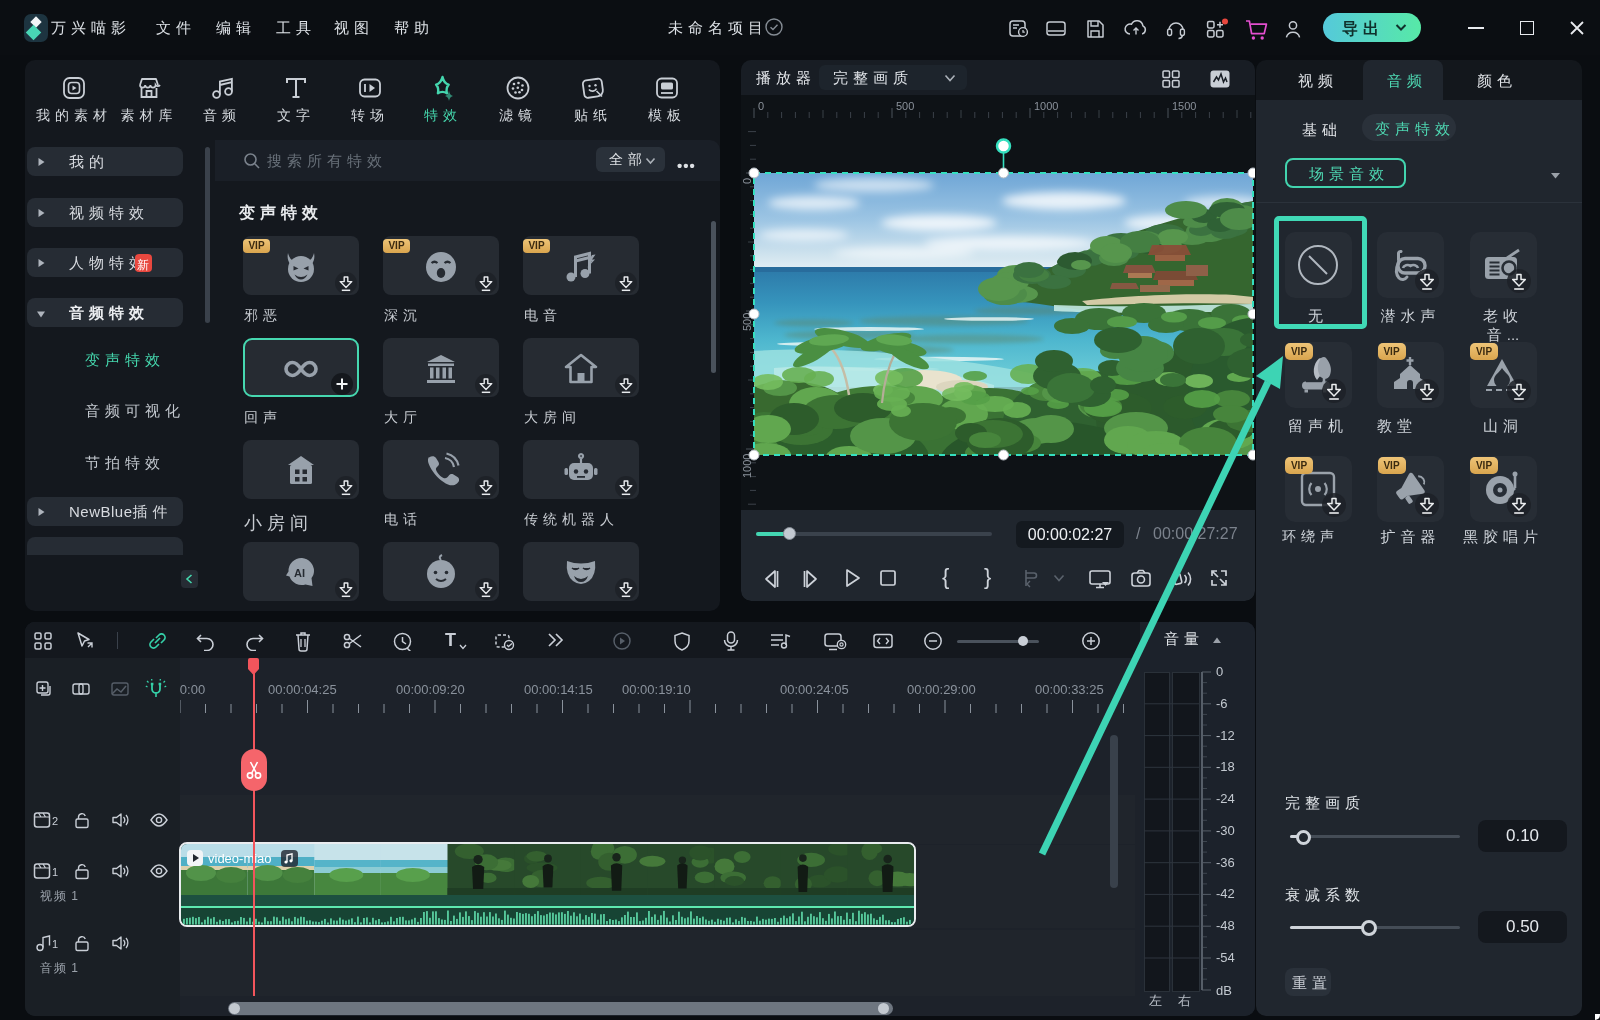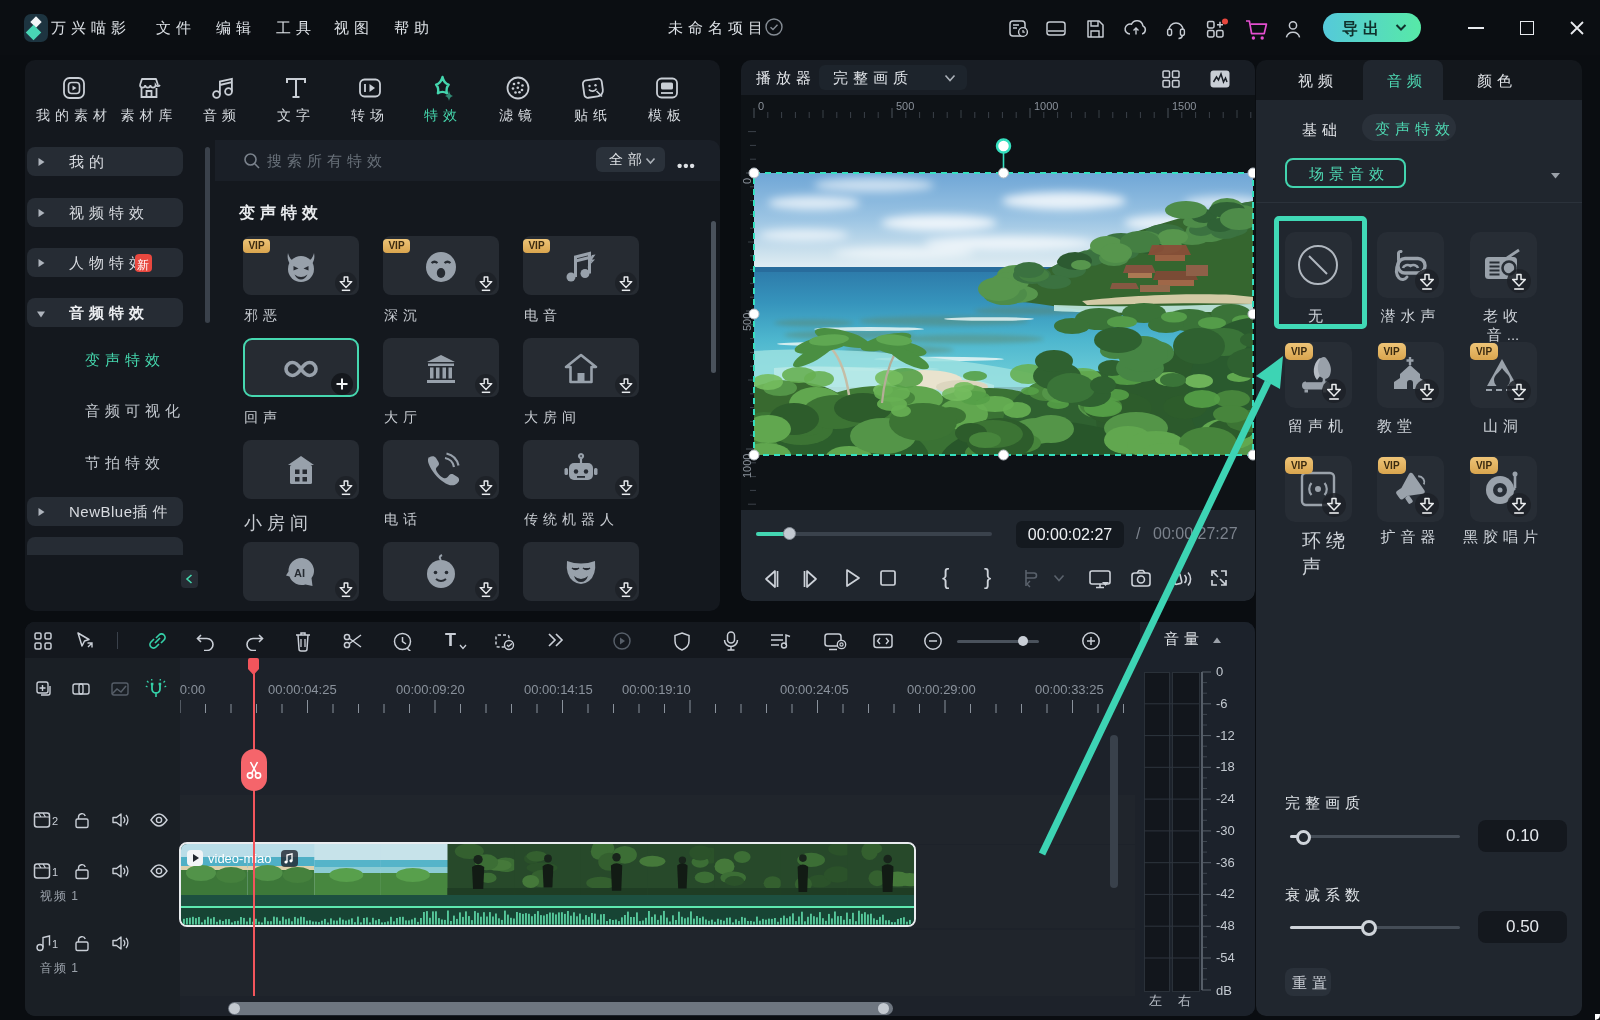--- a/index.html
+++ b/index.html
@@ -888,21 +888,21 @@
         <path d="M10 5.5 h4 v5 h4.3 L12 17 L5.7 10.5 h4.3 z" stroke="#eceef0" stroke-width="1.5" fill="none" stroke-linejoin="round"></path>
         <path d="M7.2 20 h9.6" stroke="#eceef0" stroke-width="1.6"></path>
       </svg>
 
   <div class="ab cjk" style="left:28.5px;top:247px;width:67px;text-align:center;font-size:15px;color:#cfd4da">无</div>
   <div class="ab cjk" style="left:121px;top:247px;width:67px;text-align:center;font-size:15px;color:#cfd4da">潜水声</div>
   <div class="ab" style="left:213.5px;top:247px;width:67px;text-align:center;font-size:15px;color:#cfd4da"><span class="cjk">老收音</span>...</div>
   <div class="ab cjk" style="left:28.5px;top:357px;width:67px;text-align:center;font-size:15px;color:#cfd4da">留声机</div>
   <div class="ab cjk" style="left:121px;top:357px;width:67px;text-align:left;font-size:15px;color:#cfd4da">教堂</div>
   <div class="ab cjk" style="left:213.5px;top:357px;width:67px;text-align:center;font-size:15px;color:#cfd4da">山洞</div>
-  <div class="ab cjk" style="left:46px;top:468px;width:67px;text-align:left;font-size:19px;color:#cfd4da">环绕声</div>
+  <div class="ab cjk" style="left:16px;top:468px;width:67px;text-align:right;font-size:14px;color:#cfd4da">环绕声</div>
   <div class="ab cjk" style="left:121px;top:468px;width:67px;text-align:center;font-size:15px;color:#cfd4da">扩音器</div>
   <div class="ab cjk" style="left:206px;top:468px;width:82px;text-align:center;font-size:15px;color:#cfd4da">黑胶唱片</div>
 
   <div class="ab cjk" style="left:29px;top:734px;font-size:15px;color:#dfe3e7">完整画质</div>
   <div class="ab" style="left:34px;top:775px;width:170px;height:3px;background:#444c56;border-radius:2px"></div>
   <div class="ab" style="left:34px;top:775px;width:14px;height:3px;background:#cfd4da;border-radius:2px"></div>
   <div class="ab" style="left:40px;top:770px;width:9px;height:9px;background:#20262e;border:3px solid #cfd4da;border-radius:50%"></div>
   <div class="ab" style="left:222px;top:760px;width:89px;height:32px;background:#14181e;border-radius:8px;text-align:center;font-size:17px;color:#e6e9ed;line-height:32px">0.10</div>
   <div class="ab cjk" style="left:29px;top:826px;font-size:15px;color:#dfe3e7">衰减系数</div>
   <div class="ab" style="left:34px;top:866px;width:170px;height:3px;background:#444c56;border-radius:2px"></div>

